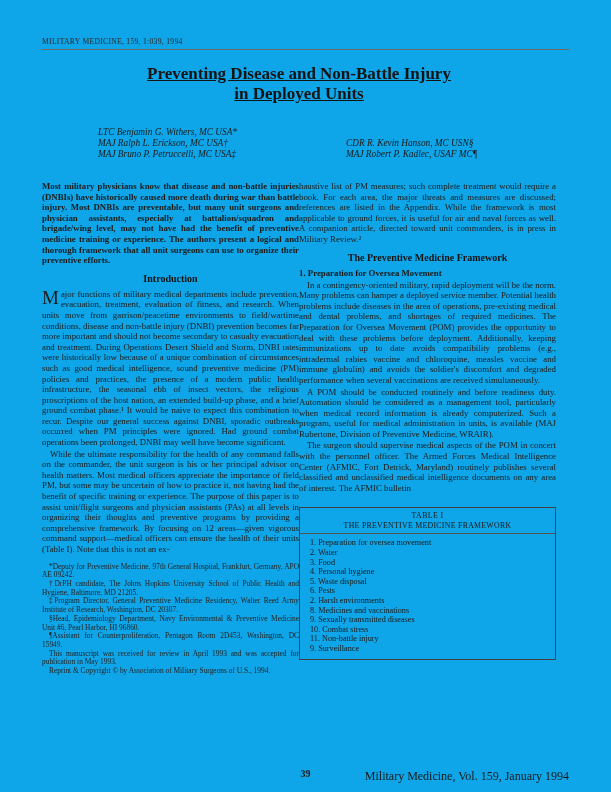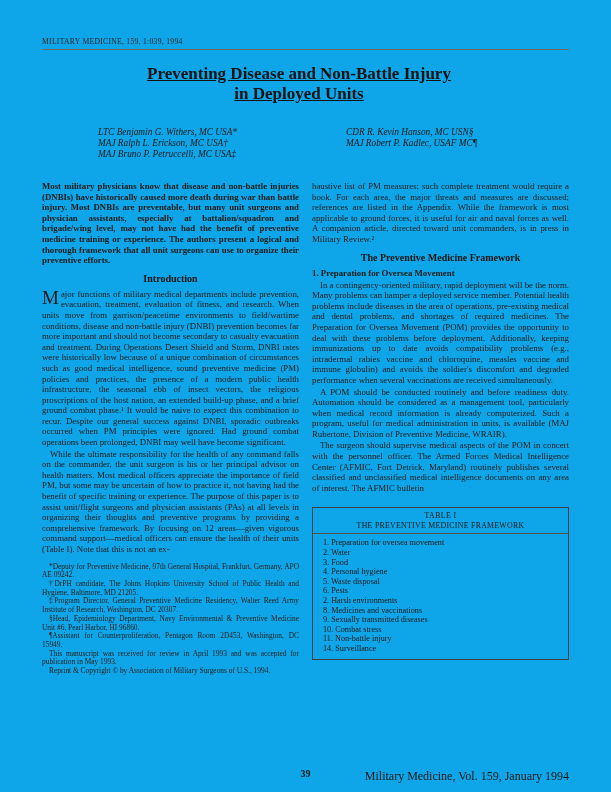--- a/index.html
+++ b/index.html
@@ -17,28 +17,28 @@
     position:absolute; top:49px; left:42px; right:42px;
     border-top:1px solid #6f6c66;
   }
   .title {
     position:absolute; top:64px; left:0; right:13px;
     text-align:center; font-size:17px; font-weight:bold;
     line-height:20px; color:#141311;text-decoration:underline;
   }
   .authors {
     position:absolute; top:127px; left:42px; width:528px;
-    display:flex; font-style:italic; font-size:9.3px; line-height:11.2px;
+    display:flex; font-style:italic; font-size:9.3px; line-height:11.2px;align-items:flex-end;
   }
   .authors-col { width:50%; }
   .authors-col.left { padding-left:56px; }
   .authors-col.right { padding-left:40px; }
   .columns {
     position:absolute; top:181px; left:42px; width:528px;
-    display:flex; gap:13px;
+    display:flex; 
   }
   .col { width:257px; flex:0 0 257px; }
   .body, .abstract {
     font-size:8.8px; line-height:10.6px; text-align:justify;
     color:#1c1b18;
   }
   .abstract { font-weight:bold; margin-bottom:4px; }
   .indent { text-indent:8px; }
   .body + .body { margin-top:1px; }
   .section-heading {
@@ -139,21 +139,21 @@
           <div class="table-item">2. Water</div>
           <div class="table-item">3. Food</div>
           <div class="table-item">4. Personal hygiene</div>
           <div class="table-item">5. Waste disposal</div>
           <div class="table-item">6. Pests</div>
           <div class="table-item">2. Harsh environments</div>
           <div class="table-item">8. Medicines and vaccinations</div>
           <div class="table-item">9. Sexually transmitted diseases</div>
           <div class="table-item">10. Combat stress</div>
           <div class="table-item">11. Non-battle injury</div>
-          <div class="table-item">14. Surveillance</div>
+          <div class="table-item">9. Surveillance</div>
         </div>
       </div>
     </div>
 
   </div>
 
   <div class="footer">
     <div class="page-number">39</div>
     <div class="footer-right">Military Medicine, Vol. 159, January 1994</div>
   </div>

